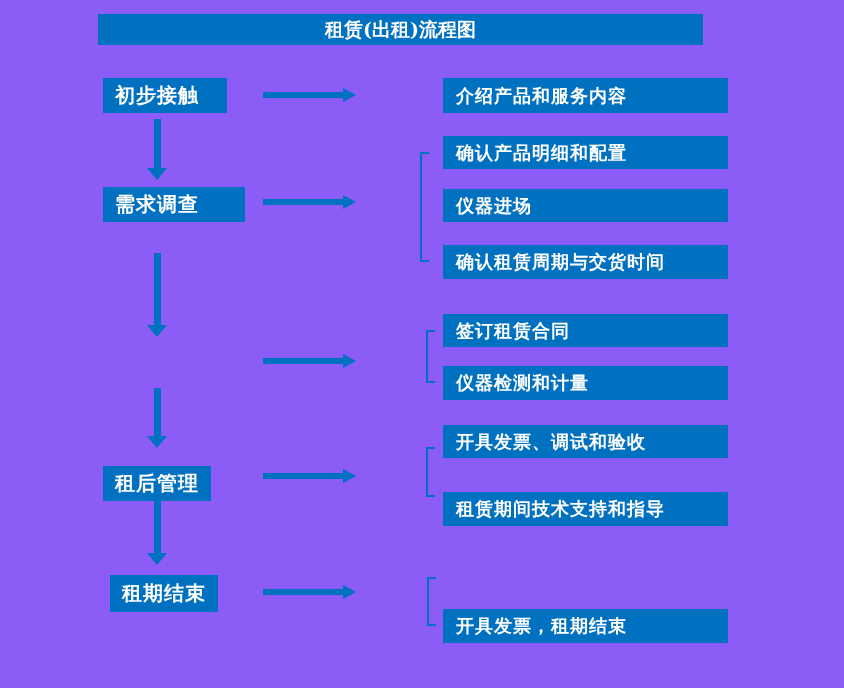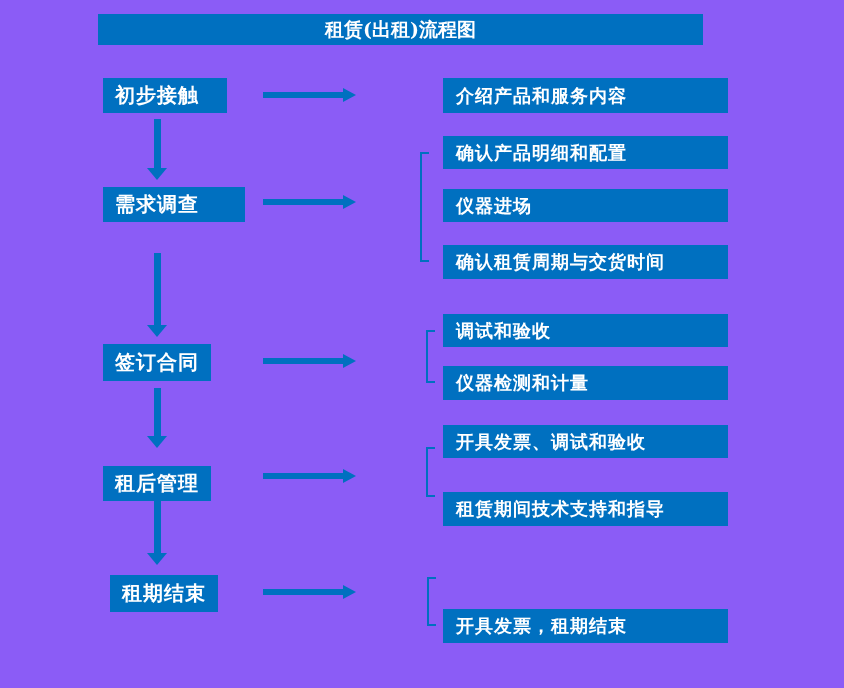--- a/index.html
+++ b/index.html
@@ -86,24 +86,23 @@
 
   <div class="box step" style="left:103px;top:187px;width:142px;height:35px">需求调查</div>
   <div class="harrow" style="top:195px"></div>
   <div class="bracket" style="left:420px;top:152px;height:110px"></div>
   <div class="box detail" style="top:136px;height:33px">确认产品明细和配置</div>
   <div class="box detail" style="top:189px;height:33px">仪器进场</div>
   <div class="box detail" style="top:245px;height:34px">确认租赁周期与交货时间</div>
 
   <div class="varrow" style="top:253px;height:84px"></div>
 
-  <div class="box step" style="left:103px;top:344px;width:108px;height:37px">签订合同</div>
   <div class="harrow" style="top:354px"></div>
   <div class="bracket" style="left:426px;top:330px;height:53px"></div>
-  <div class="box detail" style="top:314px;height:33px">调试和验收</div>
+  <div class="box detail" style="top:314px;height:33px">签订租赁合同</div>
   <div class="box detail" style="top:366px;height:34px">仪器检测和计量</div>
 
   <div class="varrow" style="top:388px;height:60px"></div>
 
   <div class="box step" style="left:103px;top:466px;width:108px;height:35px">租后管理</div>
   <div class="harrow" style="top:469px"></div>
   <div class="bracket" style="left:426px;top:447px;height:50px"></div>
   <div class="box detail" style="top:425px;height:33px">开具发票、调试和验收</div>
   <div class="box detail" style="top:492px;height:34px">租赁期间技术支持和指导</div>
 

